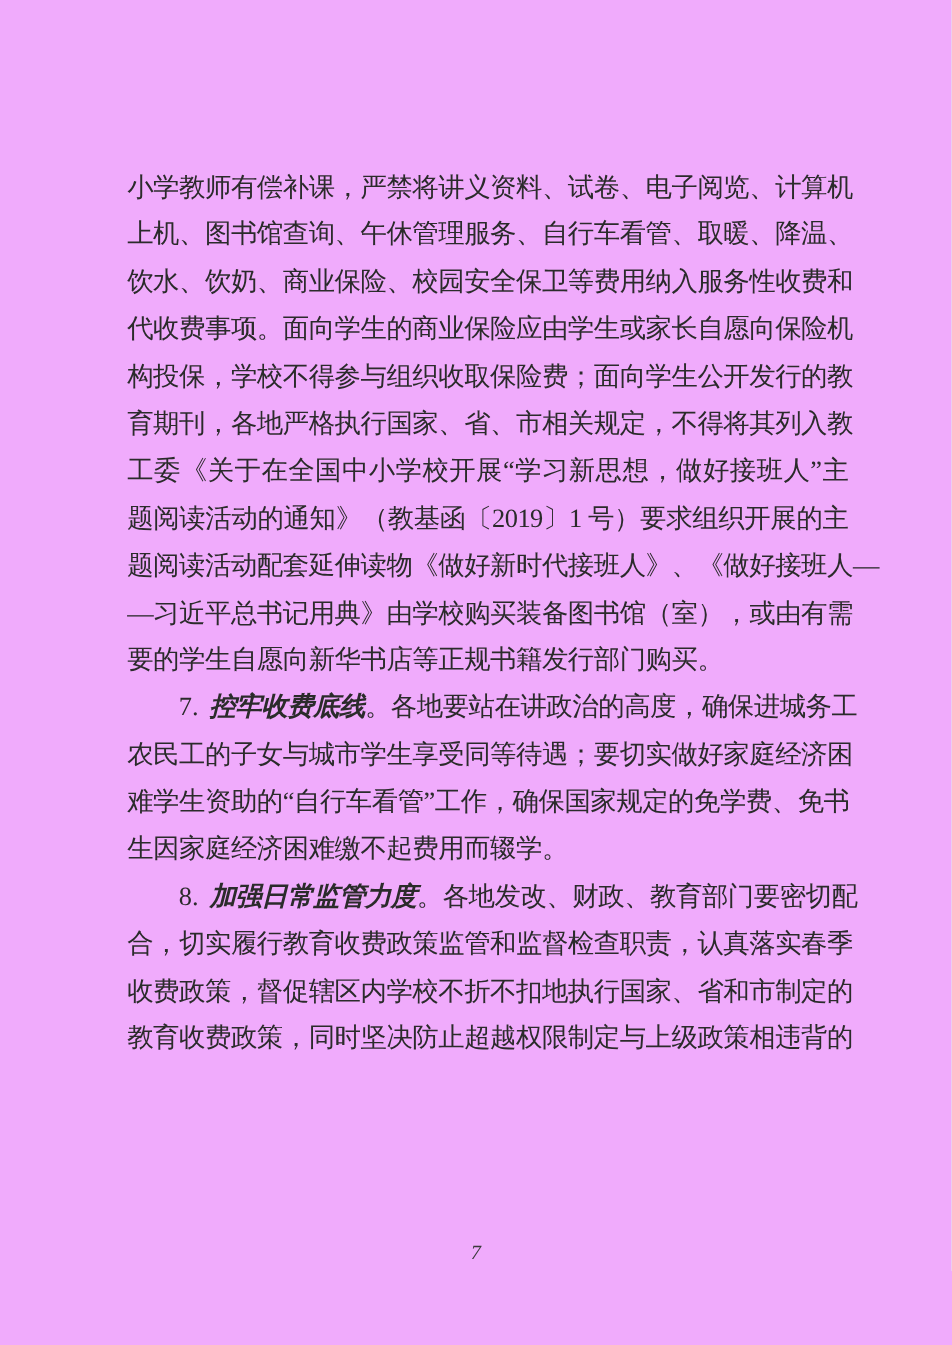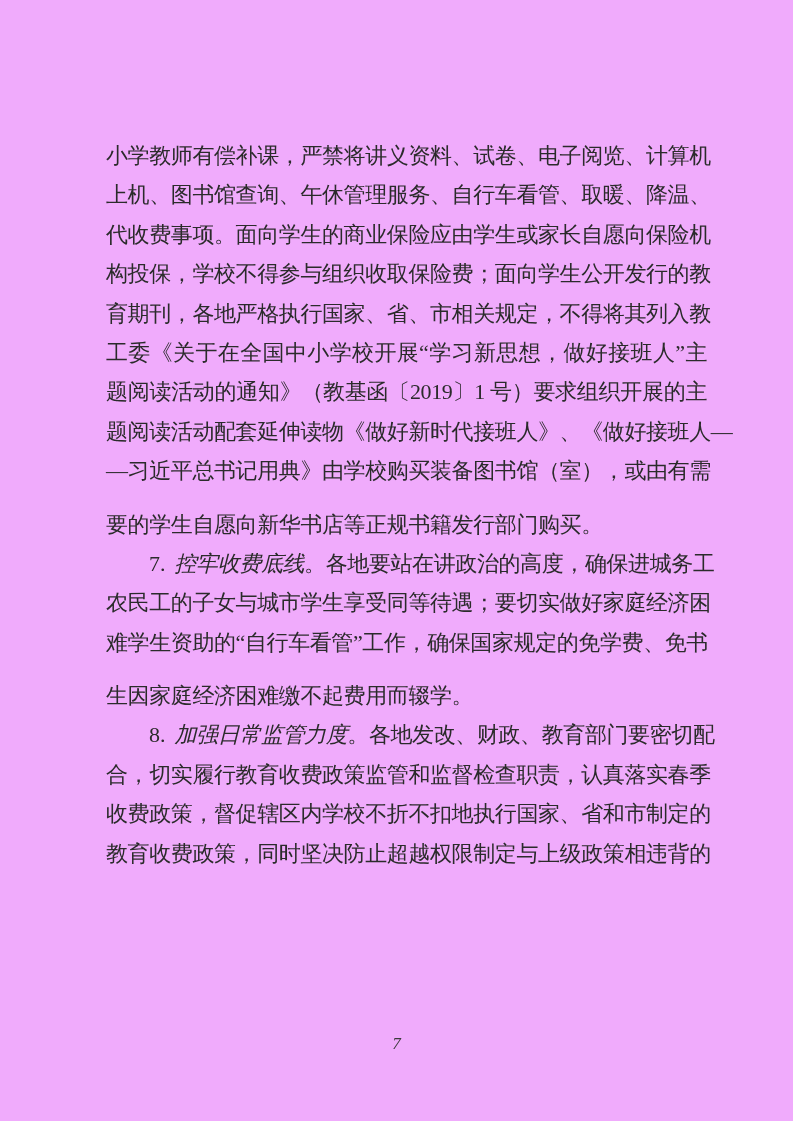--- a/index.html
+++ b/index.html
@@ -28,33 +28,32 @@
     font-size: 22px;
     letter-spacing: -0.4px;
     white-space: nowrap;
     text-align: justify;
     text-align-last: justify;
     text-justify: inter-character;
     overflow: visible;
   }
   .line.last {
     text-align-last: left;
-    margin-top: 14px;
   }
   .line.indent {
     padding-left: 43px;
   }
   .num {
     font-family: "Liberation Serif", "DejaVu Serif", serif;
     margin-right: 9px;
     letter-spacing: 0;
   }
   .kaiti {
     font-style: italic;
-    font-weight: 400;
+    font-weight: 700;
   }
   .page-number {
     position: absolute;
     left: 0;
     top: 1034px;
     width: 100%;
     text-align: center;
     font-size: 17px;
     font-style: italic;
     font-family: "Liberation Serif", "DejaVu Serif", serif;
@@ -63,20 +62,21 @@
 </style>
 </head>
 <body>
 
 <div class="page">
 
   <div class="text-block">
 
     <div class="line">小学教师有偿补课，严禁将讲义资料、试卷、电子阅览、计算机</div>
     <div class="line">上机、图书馆查询、午休管理服务、自行车看管、取暖、降温、</div>
+    <div class="line">饮水、饮奶、商业保险、校园安全保卫等费用纳入服务性收费和</div>
     <div class="line">代收费事项。面向学生的商业保险应由学生或家长自愿向保险机</div>
     <div class="line">构投保，学校不得参与组织收取保险费；面向学生公开发行的教</div>
     <div class="line">育期刊，各地严格执行国家、省、市相关规定，不得将其列入教</div>
     <div class="line">工委《关于在全国中小学校开展“学习新思想，做好接班人”主</div>
     <div class="line">题阅读活动的通知》（教基函〔2019〕1 号）要求组织开展的主</div>
     <div class="line">题阅读活动配套延伸读物《做好新时代接班人》、《做好接班人—</div>
     <div class="line">—习近平总书记用典》由学校购买装备图书馆（室），或由有需</div>
     <div class="line last">要的学生自愿向新华书店等正规书籍发行部门购买。</div>
 
     <div class="line indent">

